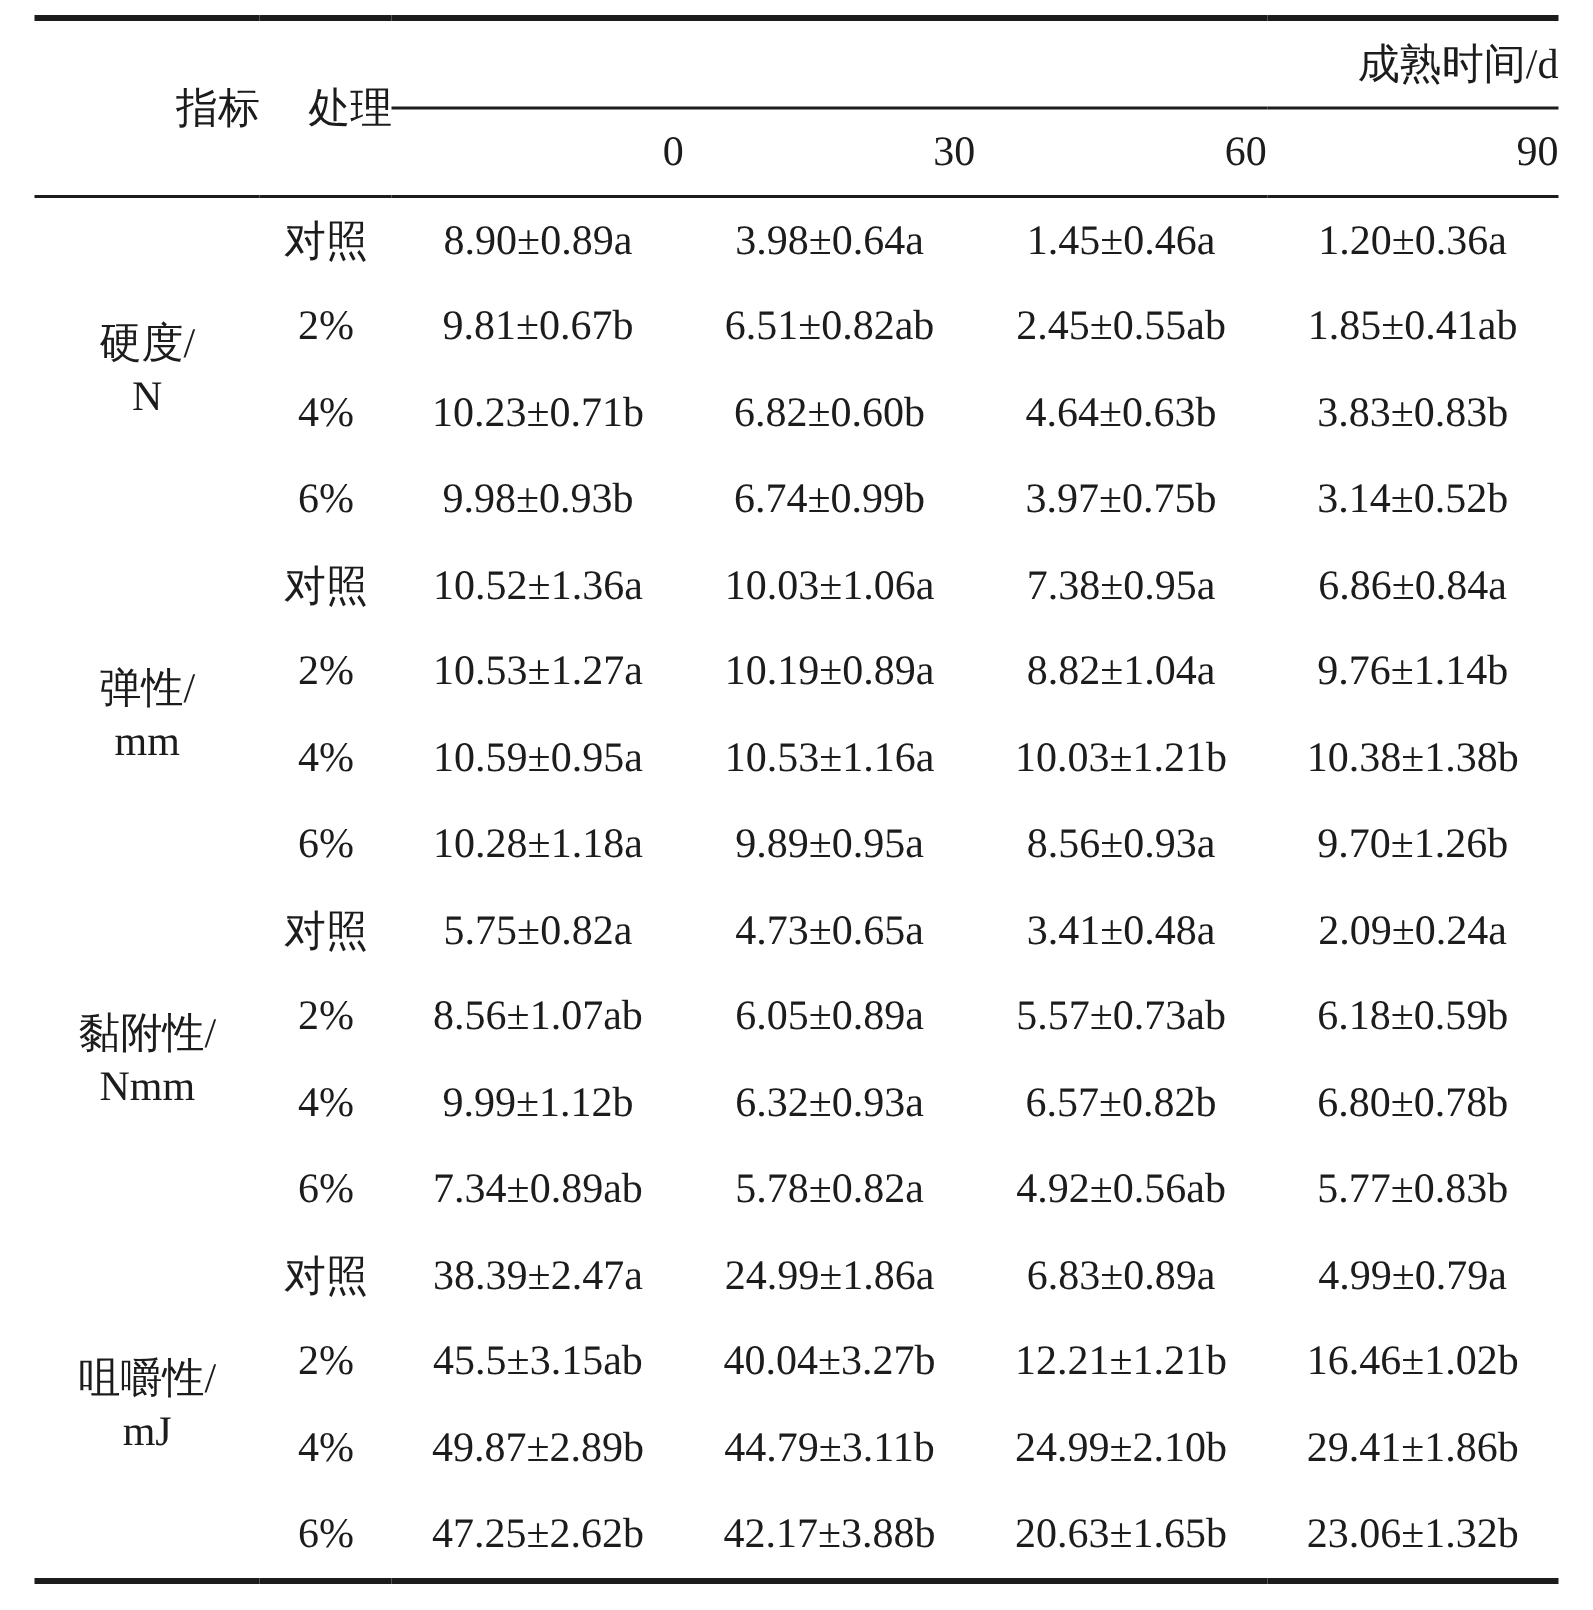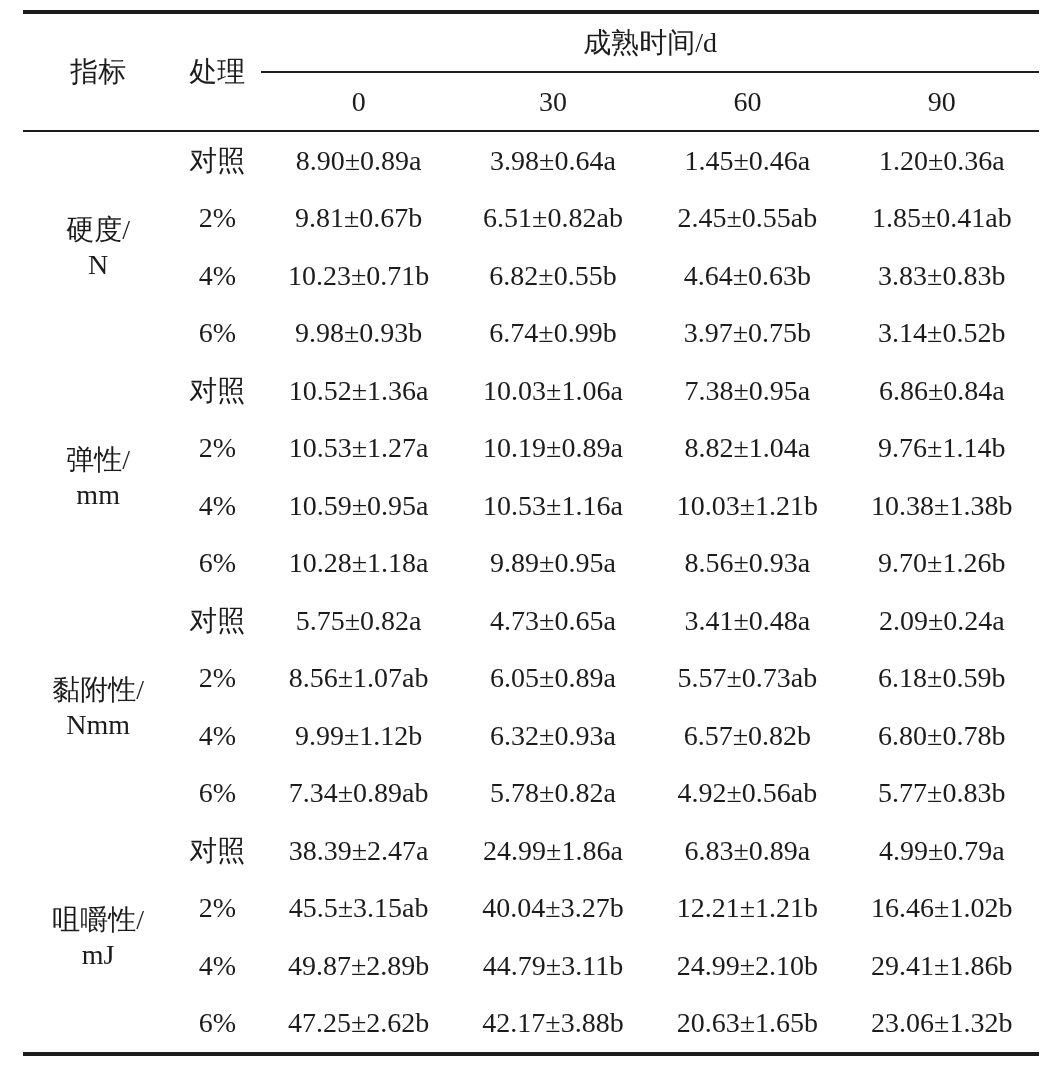--- a/index.html
+++ b/index.html
@@ -25,21 +25,21 @@
   col.c-val { width: 194px; }
   th, td {
     font-weight: normal;
     font-size: 28px;
     text-align: center;
     vertical-align: middle;
     padding: 0;
     white-space: nowrap;
   }
   thead th { height: 57px; }
-  thead th.rule-bottom { border-bottom: 2px solid #1c1c1c; }
+  thead th.rule-bottom { border-bottom: 2px solid #1c1c1c; text-align: right; }
   tbody td, tbody th { height: 57.5px; }
   th.indicator-cell {
     line-height: 1.25;
   }
 </style>
 </head>
 <body>
 
 <table class="data-table">
   <colgroup>
@@ -79,21 +79,21 @@
     <tr>
       <td>2%</td>
       <td>9.81±0.67b</td>
       <td>6.51±0.82ab</td>
       <td>2.45±0.55ab</td>
       <td>1.85±0.41ab</td>
     </tr>
     <tr>
       <td>4%</td>
       <td>10.23±0.71b</td>
-      <td>6.82±0.55b</td>
+      <td>6.82±0.60b</td>
       <td>4.64±0.63b</td>
       <td>3.83±0.83b</td>
     </tr>
     <tr>
       <td>6%</td>
       <td>9.98±0.93b</td>
       <td>6.74±0.99b</td>
       <td>3.97±0.75b</td>
       <td>3.14±0.52b</td>
     </tr>

